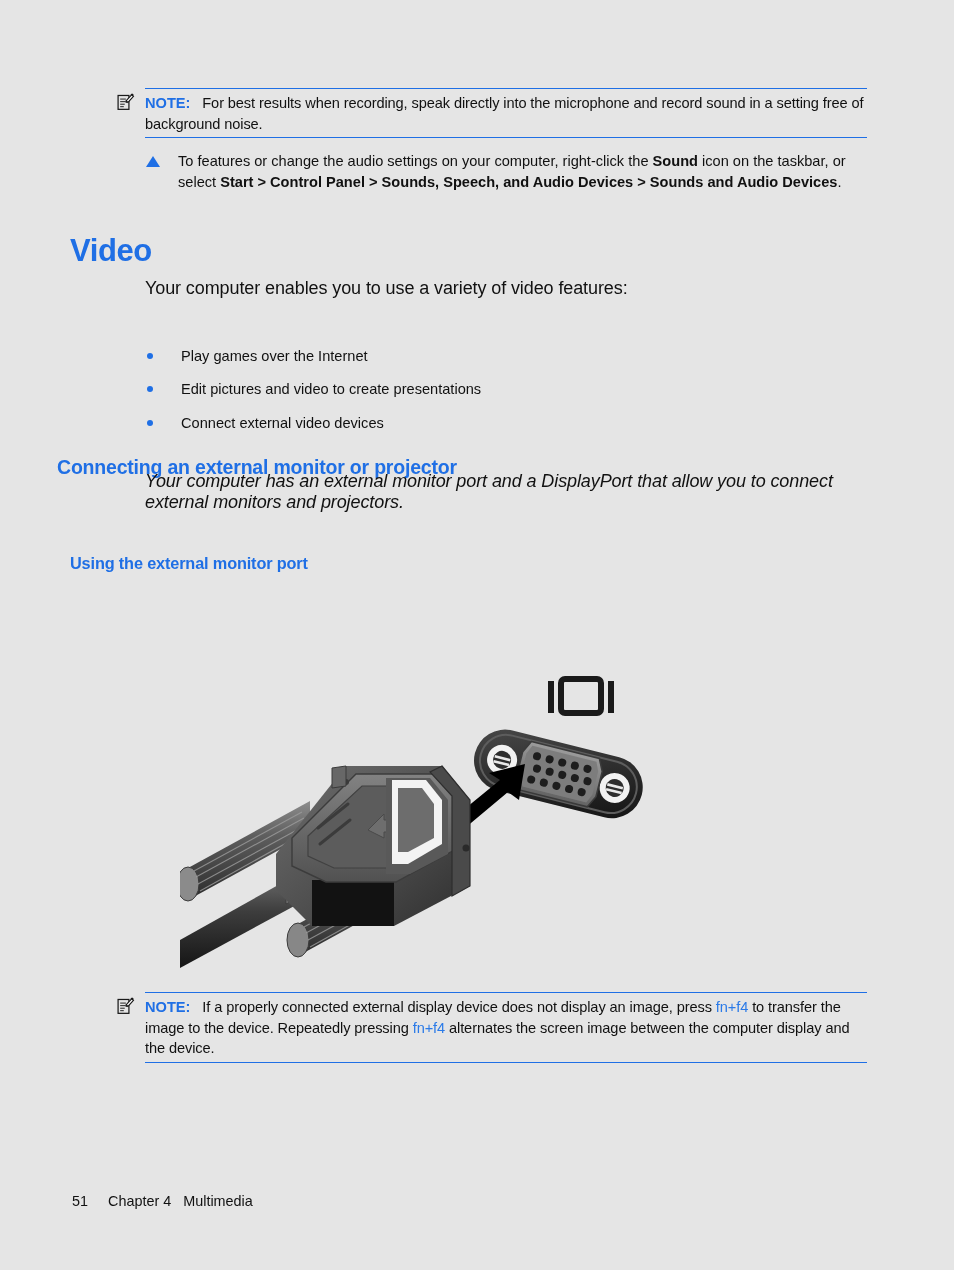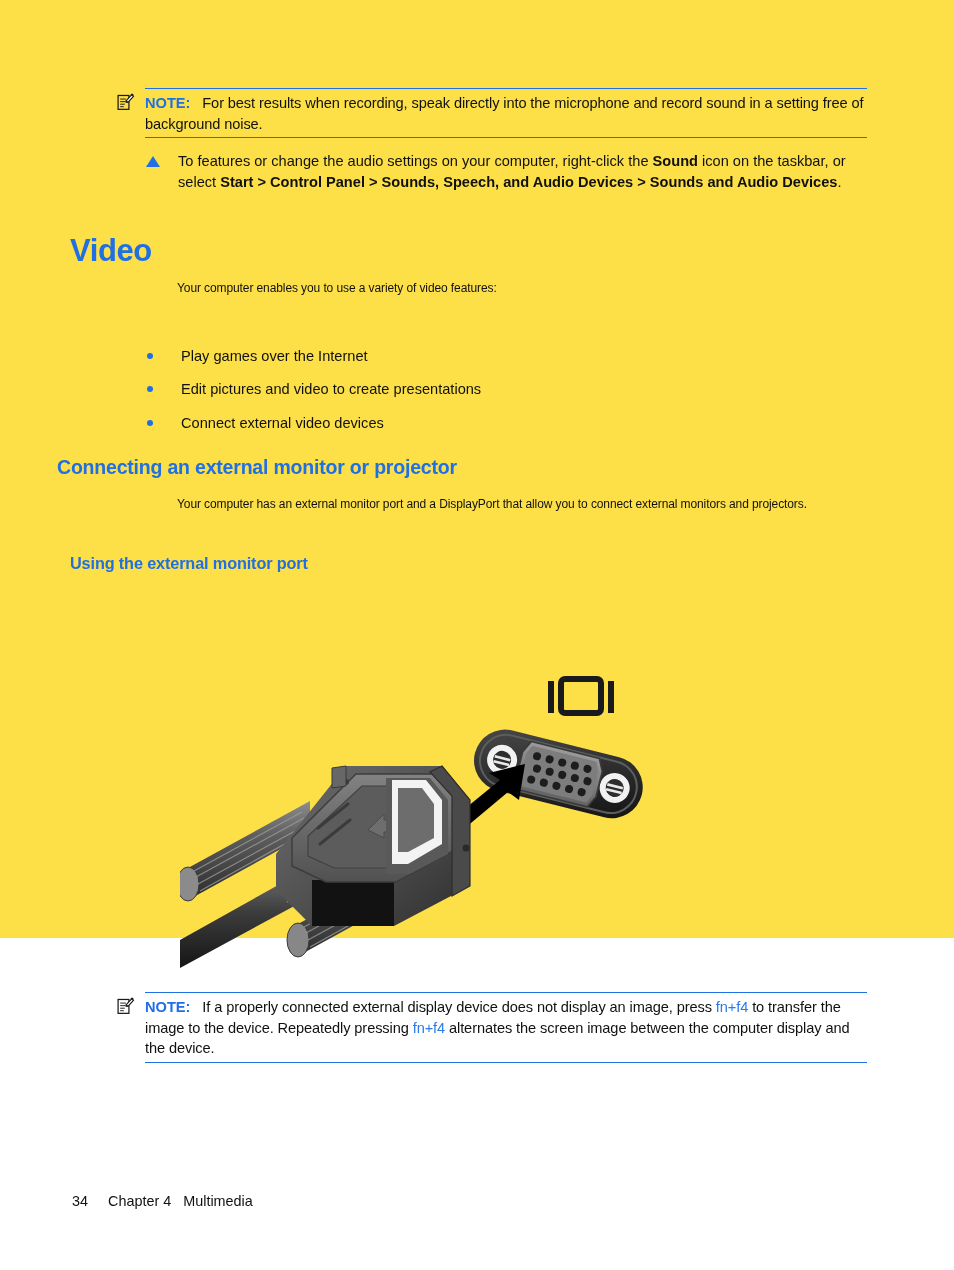--- a/index.html
+++ b/index.html
@@ -12,32 +12,31 @@
     height: 1270px;
     font-family: "Liberation Sans", sans-serif;
     color: #000000;
     position: relative;
     overflow: hidden;
   }
 
   .page {
     position: relative;
     width: 954px;
-    height: 938px;
-    background: #fde047;
+    height: 1270px;
+    background: #e5e5e5;
   }
 
   
   .body-text {
     position: absolute;
-    font-size: 12px;
+    font-size: 18px;
     line-height: 20.5px;
     color: #111111;
     letter-spacing: -0.1px;
-    margin-left: 32px;
   }
   b, .bold { font-weight: bold; }
 
   
   .note-box {
     position: absolute;
     left: 145px;
     width: 722px;
   }
   .note-rule {
@@ -188,21 +187,21 @@
     <span class="dot"></span>
     <span class="bullet-label">Edit pictures and video to create presentations</span>
   </div>
   <div class="bullet-row" style="left:147px; top:413px; width:700px;">
     <span class="dot"></span>
     <span class="bullet-label">Connect external video devices</span>
   </div>
 
   <h2 class="h2" style="left:57px; top:456px; margin:0;">Connecting an external monitor or projector</h2>
 
-  <div class="body-text" style="left:145px; top:494px; width:722px;">Your computer has an external monitor port and a DisplayPort that allow you to connect external monitors and projectors.</div>
+  <div class="body-text" style="left:145px; top:471px; width:722px;font-style:italic;">Your computer has an external monitor port and a DisplayPort that allow you to connect external monitors and projectors.</div>
 
   <h3 class="h3" style="left:70px; top:554px; margin:0;">Using the external monitor port</h3>
 
 
 
   <div class="figure">
     <svg width="490" height="312" viewBox="0 0 490 312">
       <defs>
         <linearGradient id="gMetal" x1="0" y1="0" x2="0" y2="1">
           <stop offset="0%" stop-color="#9a9a9a"></stop>
@@ -361,15 +360,15 @@
           <path d="M10.6 8.2 L12.6 10 L10.1 10.6 Z" fill="#1a1a1a"></path>
           <path d="M15.2 1.2 L17.1 0.4 L18.9 2.2 L17.4 3.2 Z" fill="#1a1a1a"></path>
         </svg>
       </span>
       <span class="note-label">NOTE:</span>
       <span>&nbsp;&nbsp;<span>If a properly connected external display device does not display an image, press </span><span class="kbd-blue">fn+f4</span><span> to transfer the image to the device. Repeatedly pressing </span><span class="kbd-blue">fn+f4</span><span> alternates the screen image between the computer display and the device.</span></span>
     </div>
     <div class="note-rule"></div>
   </div>
 
-  <div class="footer">34     Chapter 4   Multimedia</div>
+  <div class="footer">51     Chapter 4   Multimedia</div>
 
 </div>
 
 </body></html>

